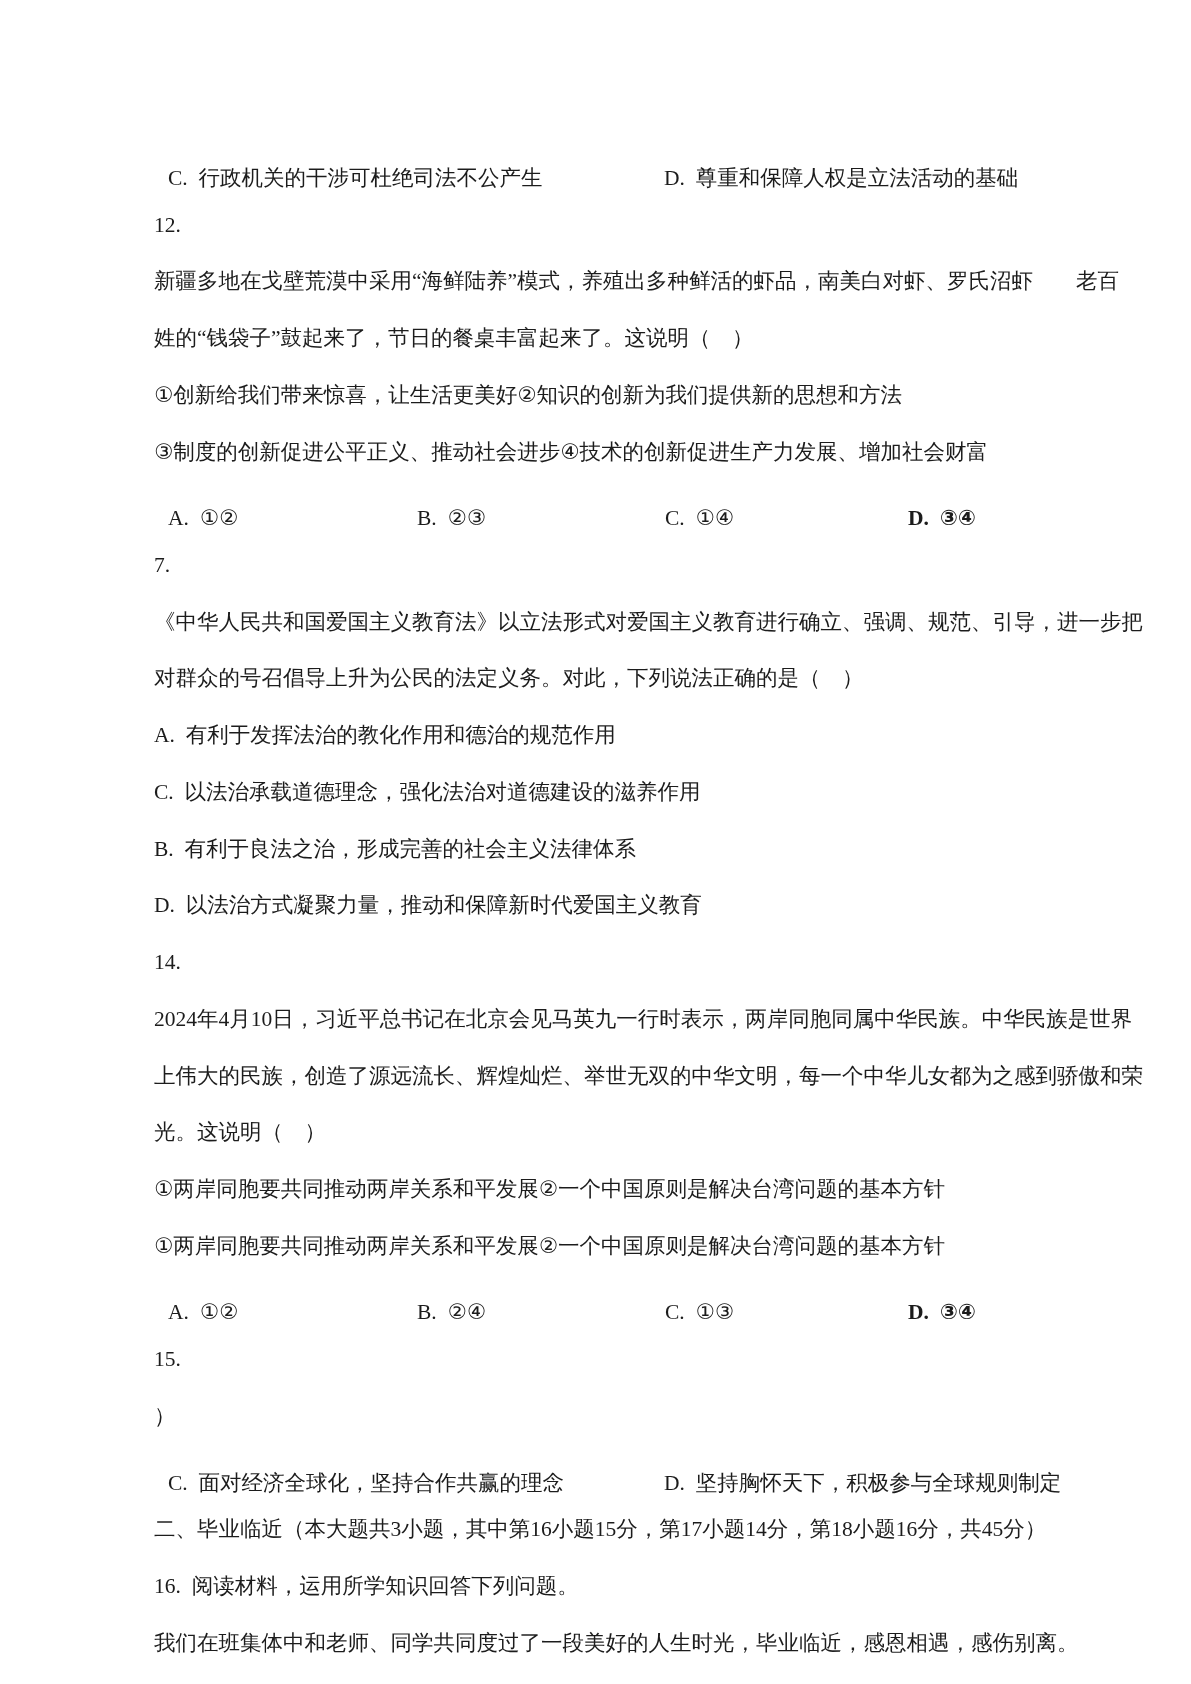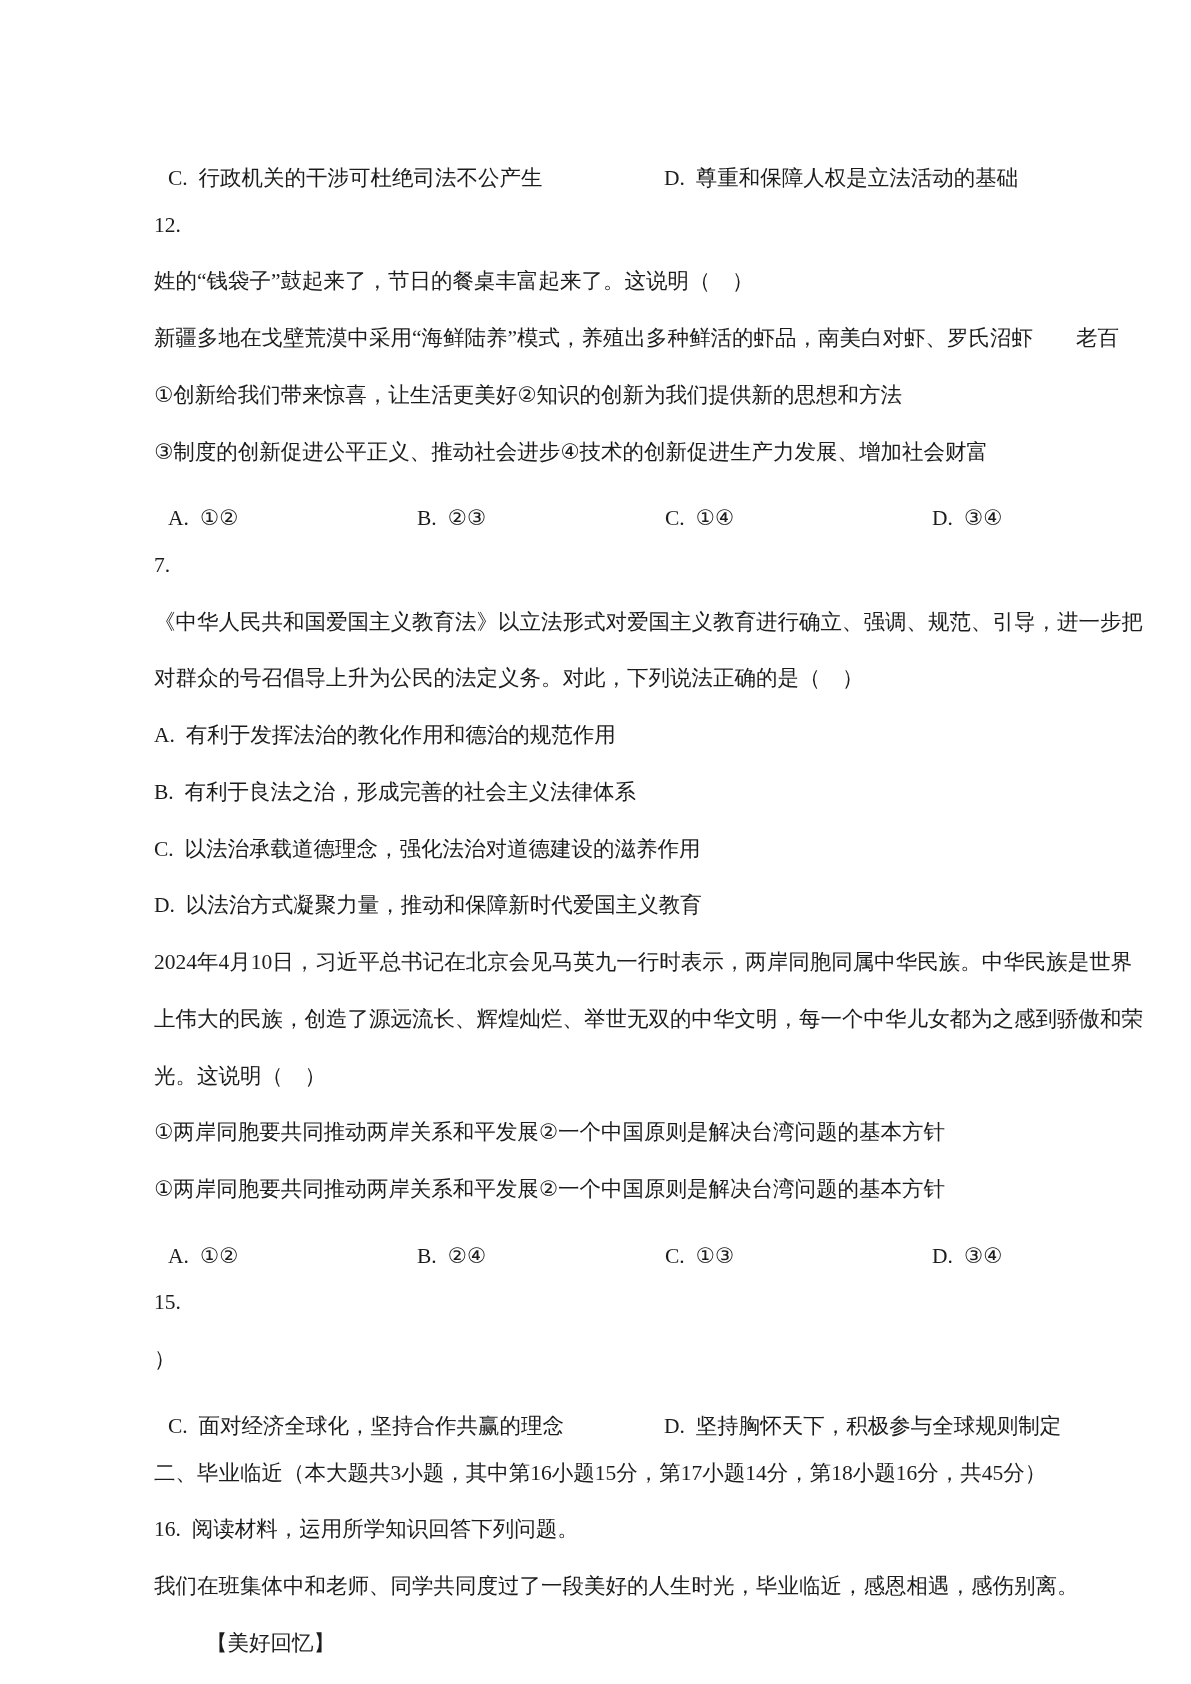--- a/index.html
+++ b/index.html
@@ -23,55 +23,56 @@
     position: relative;
     height: 46.73px;
     line-height: 46.73px;
     font-size: 21.5px;
     white-space: pre;
   }
   .col { position: absolute; top: 0; white-space: pre; }
   .c0   { left: 4px; }
   .c253 { left: 253px; }
   .c501 { left: 501px; }
-  .c744 { left: 768px; }
+  .c744 { left: 744px; font-weight: bold; }
   .c500 { left: 500px; }
   .indent2 { padding-left: 52px; }
 </style>
 </head>
 <body>
 
 <div class="page">
   <div class="content">
 
     <div class="line">
       <span class="col c0">C.  行政机关的干涉可杜绝司法不公产生</span>
       <span class="col c500">D.  尊重和保障人权是立法活动的基础</span>
     </div>
 
     <div class="line">12.</div>
+    <div class="line">新疆多地在戈壁荒漠中采用“海鲜陆养”模式，养殖出多种鲜活的虾品，南美白对虾、罗氏沼虾　　老百</div>
     <div class="line">姓的“钱袋子”鼓起来了，节日的餐桌丰富起来了。这说明（　）</div>
-    <div class="line">新疆多地在戈壁荒漠中采用“海鲜陆养”模式，养殖出多种鲜活的虾品，南美白对虾、罗氏沼虾　　老百</div>
     <div class="line">①创新给我们带来惊喜，让生活更美好②知识的创新为我们提供新的思想和方法</div>
     <div class="line">③制度的创新促进公平正义、推动社会进步④技术的创新促进生产力发展、增加社会财富</div>
     <div class="line">
       <span class="col c0">A.  ①②</span>
       <span class="col c253">B.  ②③</span>
       <span class="col c501">C.  ①④</span>
       <span class="col c744">D.  ③④</span>
     </div>
 
     <div class="line">7.</div>
     <div class="line">《中华人民共和国爱国主义教育法》以立法形式对爱国主义教育进行确立、强调、规范、引导，进一步把</div>
     <div class="line">对群众的号召倡导上升为公民的法定义务。对此，下列说法正确的是（　）</div>
     <div class="line">A.  有利于发挥法治的教化作用和德治的规范作用</div>
+    <div class="line">C.  以法治承载道德理念，强化法治对道德建设的滋养作用</div>
     <div class="line">B.  有利于良法之治，形成完善的社会主义法律体系</div>
-    <div class="line">C.  以法治承载道德理念，强化法治对道德建设的滋养作用</div>
     <div class="line">D.  以法治方式凝聚力量，推动和保障新时代爱国主义教育</div>
 
+    <div class="line">14.</div>
     <div class="line">2024年4月10日，习近平总书记在北京会见马英九一行时表示，两岸同胞同属中华民族。中华民族是世界</div>
     <div class="line">上伟大的民族，创造了源远流长、辉煌灿烂、举世无双的中华文明，每一个中华儿女都为之感到骄傲和荣</div>
     <div class="line">光。这说明（　）</div>
     <div class="line">①两岸同胞要共同推动两岸关系和平发展②一个中国原则是解决台湾问题的基本方针</div>
     <div class="line">①两岸同胞要共同推动两岸关系和平发展②一个中国原则是解决台湾问题的基本方针</div>
     <div class="line">
       <span class="col c0">A.  ①②</span>
       <span class="col c253">B.  ②④</span>
       <span class="col c501">C.  ①③</span>
       <span class="col c744">D.  ③④</span>

